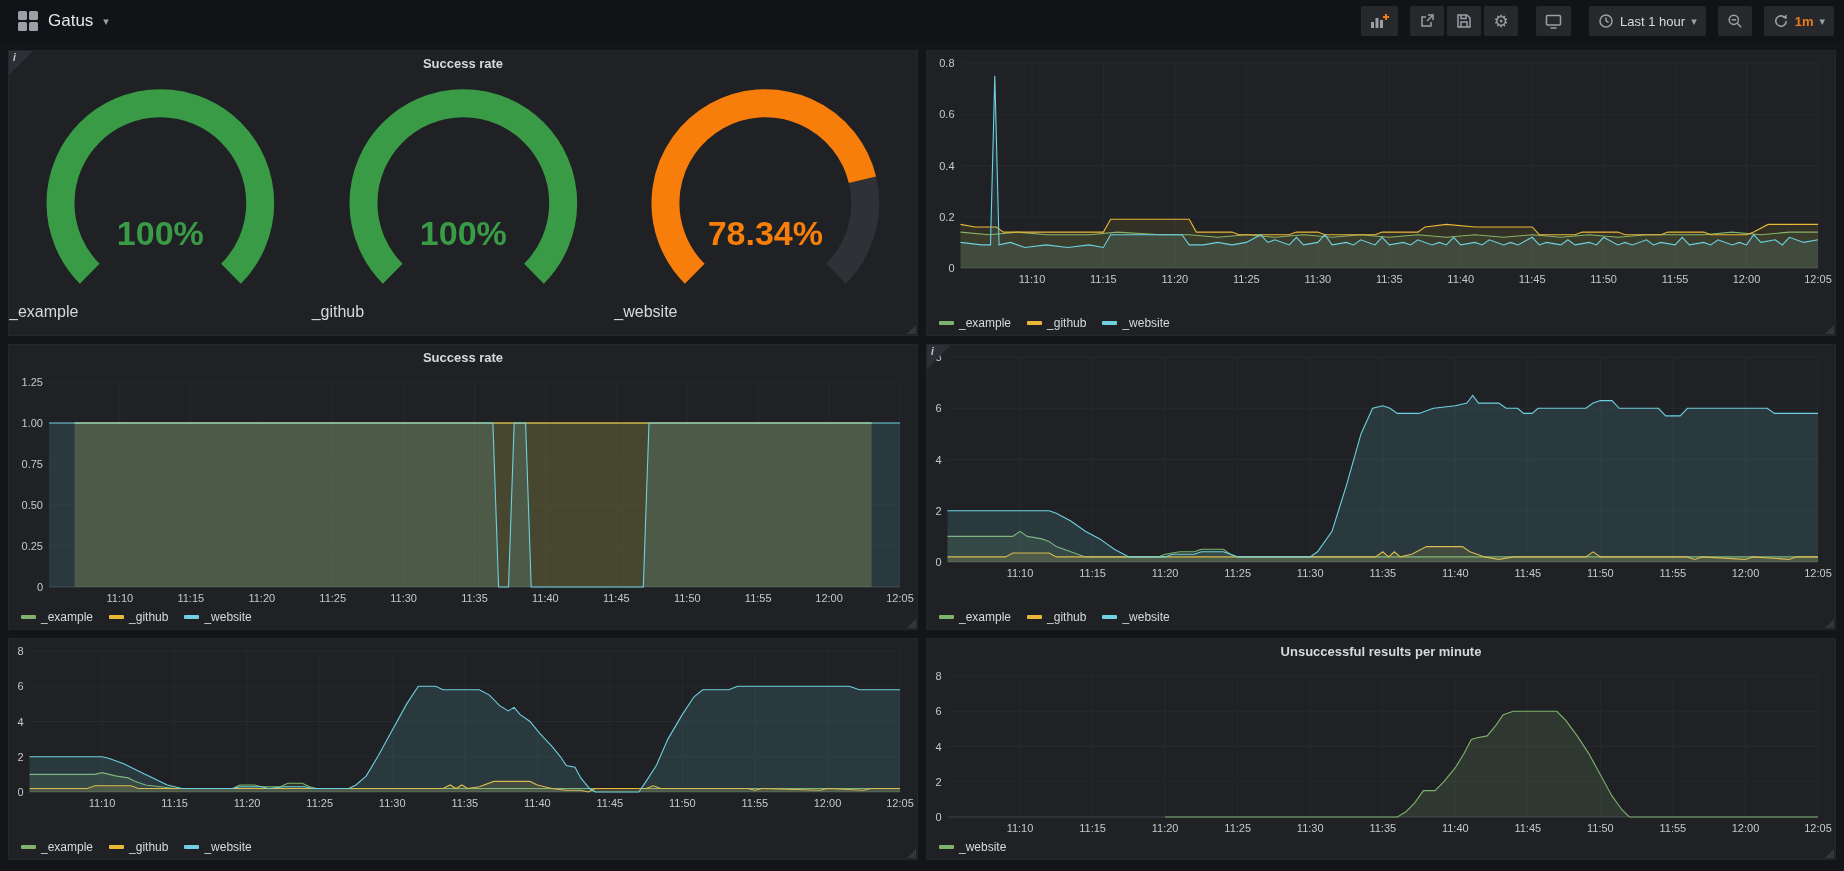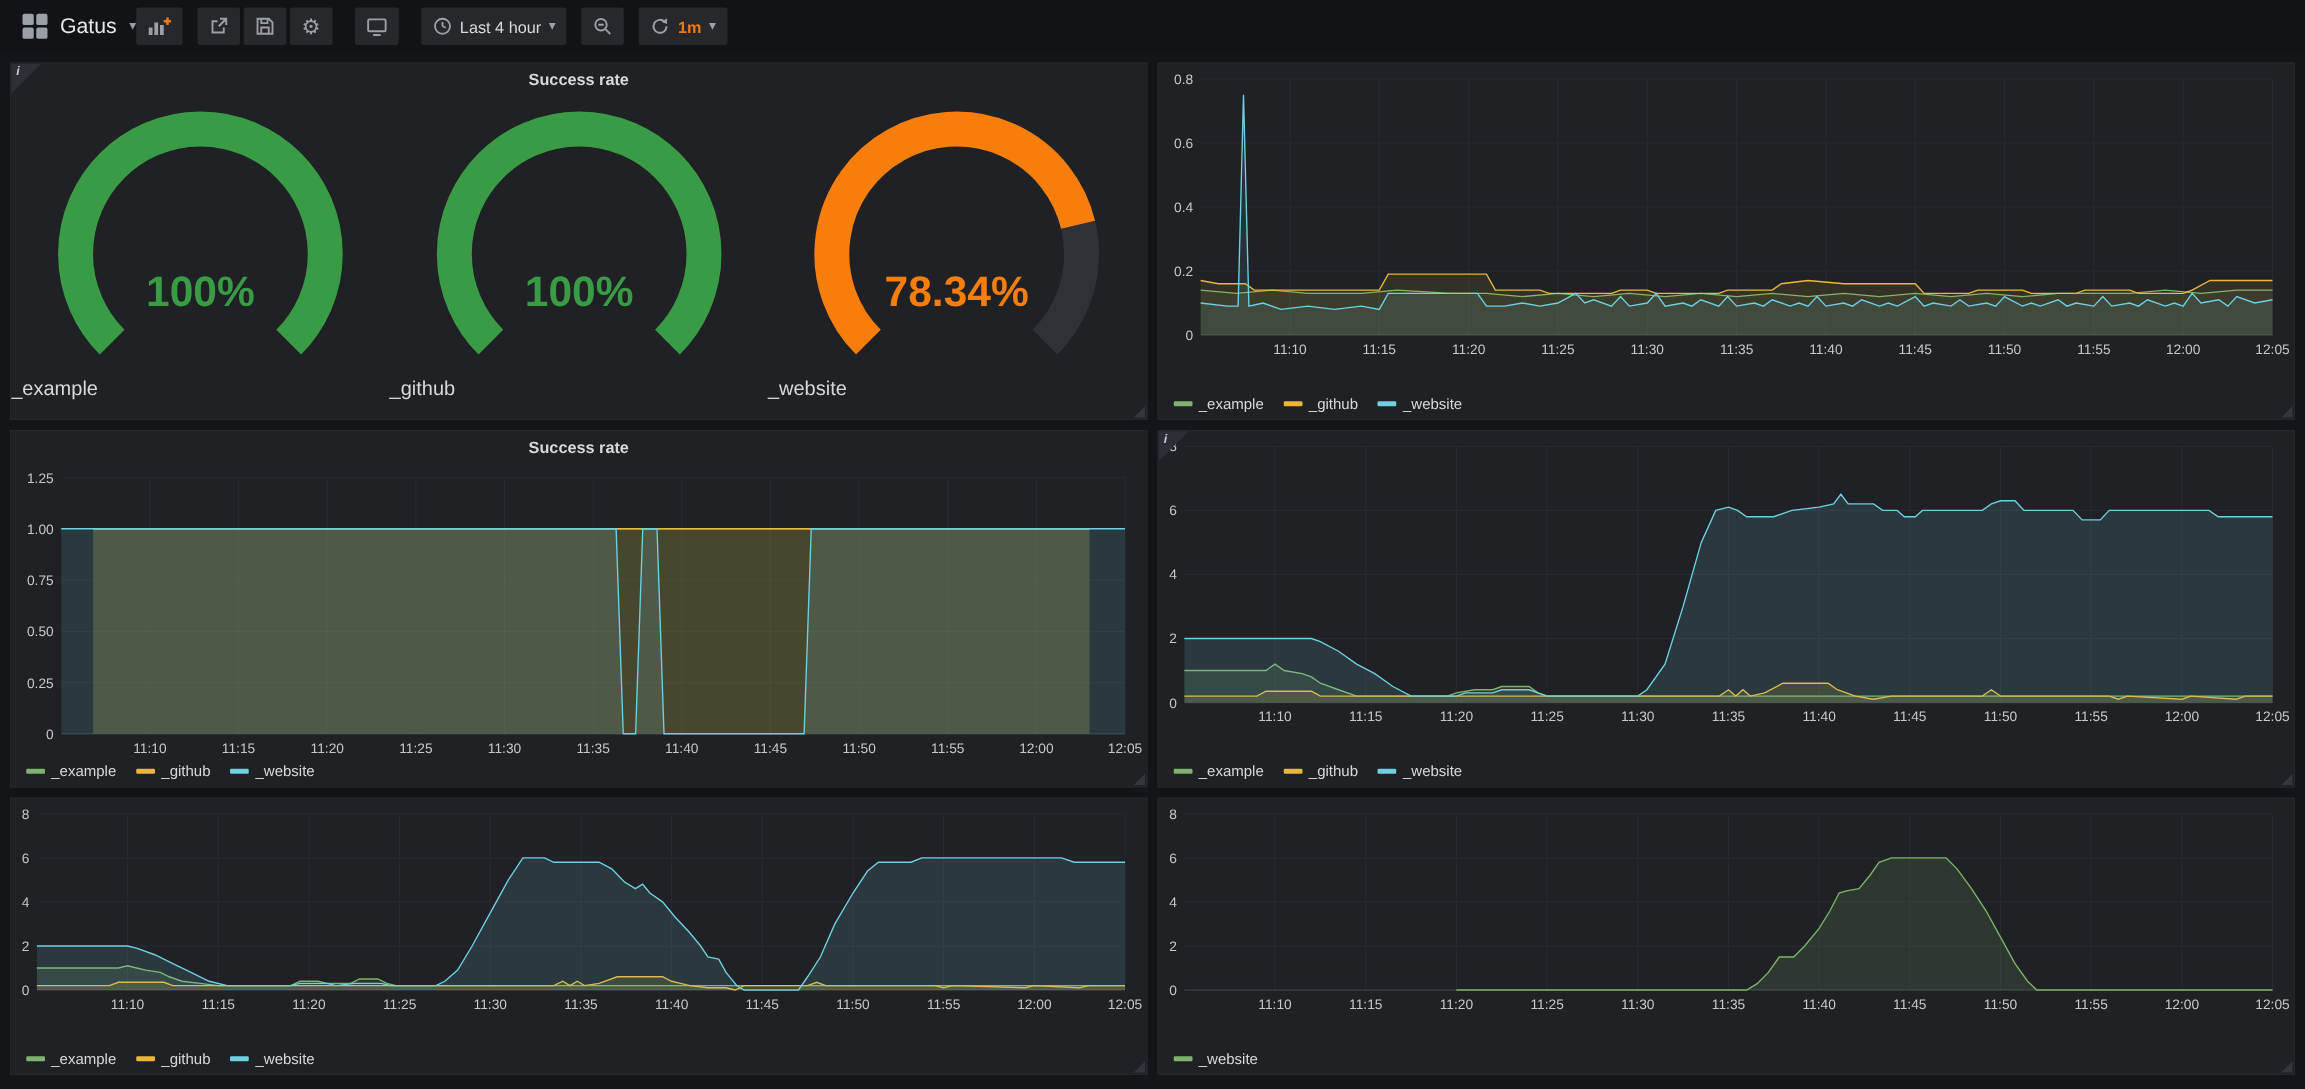--- a/index.html
+++ b/index.html
@@ -2,21 +2,21 @@
 <html><head>
 <meta charset="utf-8">
 <title></title>
 <style>
   * { margin:0; padding:0; box-sizing:border-box; }
   html,body { width:1844px; height:871px; overflow:hidden; background:#141518;
     font-family:"Liberation Sans", sans-serif; color:#d8d9da; }
 
   
   .navbar { position:absolute; top:0; left:0; width:100%; height:42px;
-    background:#121316; display:flex; align-items:center; justify-content:flex-start;
+    background:#121316; display:flex; align-items:center; justify-content:space-between;
     padding:0 10px; }
   .nav-left { display:flex; align-items:center; gap:10px; padding-left:8px; }
   .logo-grid { display:grid; grid-template-columns:9px 9px; grid-template-rows:9px 9px;
     gap:2px; cursor:pointer; }
   .logo-grid div { background:#9aa0a5; border-radius:1.5px; }
   .dash-title { font-size:17px; color:#e6e7e8; cursor:pointer; }
   .caret { color:#9aa0a5; font-size:11px; line-height:1; }
   .nav-right { display:flex; align-items:center; }
   .nav-btn { height:30px; min-width:34px; background:#26282c; border:none; border-radius:2px;
     display:flex; align-items:center; justify-content:center; gap:6px; color:#9aa0a5;
@@ -113,21 +113,21 @@
           <line x1="5.5" y1="15" x2="11.5" y2="15"></line>
       </svg>
     </button>
     <span class="gap-l"></span>
     <button class="nav-btn">
       <svg width="16" height="16" viewBox="0 0 16 16" fill="none" stroke="#9aa0a5" stroke-width="1.5">
         <circle cx="8" cy="8" r="6"></circle>
           <path d="M8 8 V4.5"></path>
           <path d="M8 8 L10.6 9.2"></path>
       </svg>
-      <span class="timepicker-text">Last 4 hour</span>
+      <span class="timepicker-text">Last 1 hour</span>
       <span class="caret">▾</span>
     </button>
     <span class="gap-m"></span>
     <button class="nav-btn">
       <svg width="16" height="16" viewBox="0 0 16 16" fill="none" stroke="#9aa0a5" stroke-width="1.5">
         <circle cx="6.8" cy="6.8" r="4.6"></circle>
           <line x1="10.3" y1="10.3" x2="14.2" y2="14.2"></line>
           <line x1="4.6" y1="6.8" x2="9" y2="6.8"></line>
       </svg>
     </button>
@@ -421,20 +421,21 @@
         </span>
         <span class="legend-item">
           <span class="legend-dash" style="background: rgb(110, 208, 224);"></span>
           <span>_website</span>
         </span>
       </div>
     <div class="resize-handle"></div>
   </div>
 
   <div class="panel">
+    <div class="panel-title">Unsuccessful results per minute</div>
     <div class="chart"><svg width="908" height="173">
           <line class="grid" x1="93" x2="93" y1="12" y2="153"></line>
           <line class="grid" x1="165.6" x2="165.6" y1="12" y2="153"></line>
           <line class="grid" x1="238.1" x2="238.1" y1="12" y2="153"></line>
           <line class="grid" x1="310.7" x2="310.7" y1="12" y2="153"></line>
           <line class="grid" x1="383.2" x2="383.2" y1="12" y2="153"></line>
           <line class="grid" x1="455.8" x2="455.8" y1="12" y2="153"></line>
           <line class="grid" x1="528.3" x2="528.3" y1="12" y2="153"></line>
           <line class="grid" x1="600.8" x2="600.8" y1="12" y2="153"></line>
           <line class="grid" x1="673.4" x2="673.4" y1="12" y2="153"></line>

